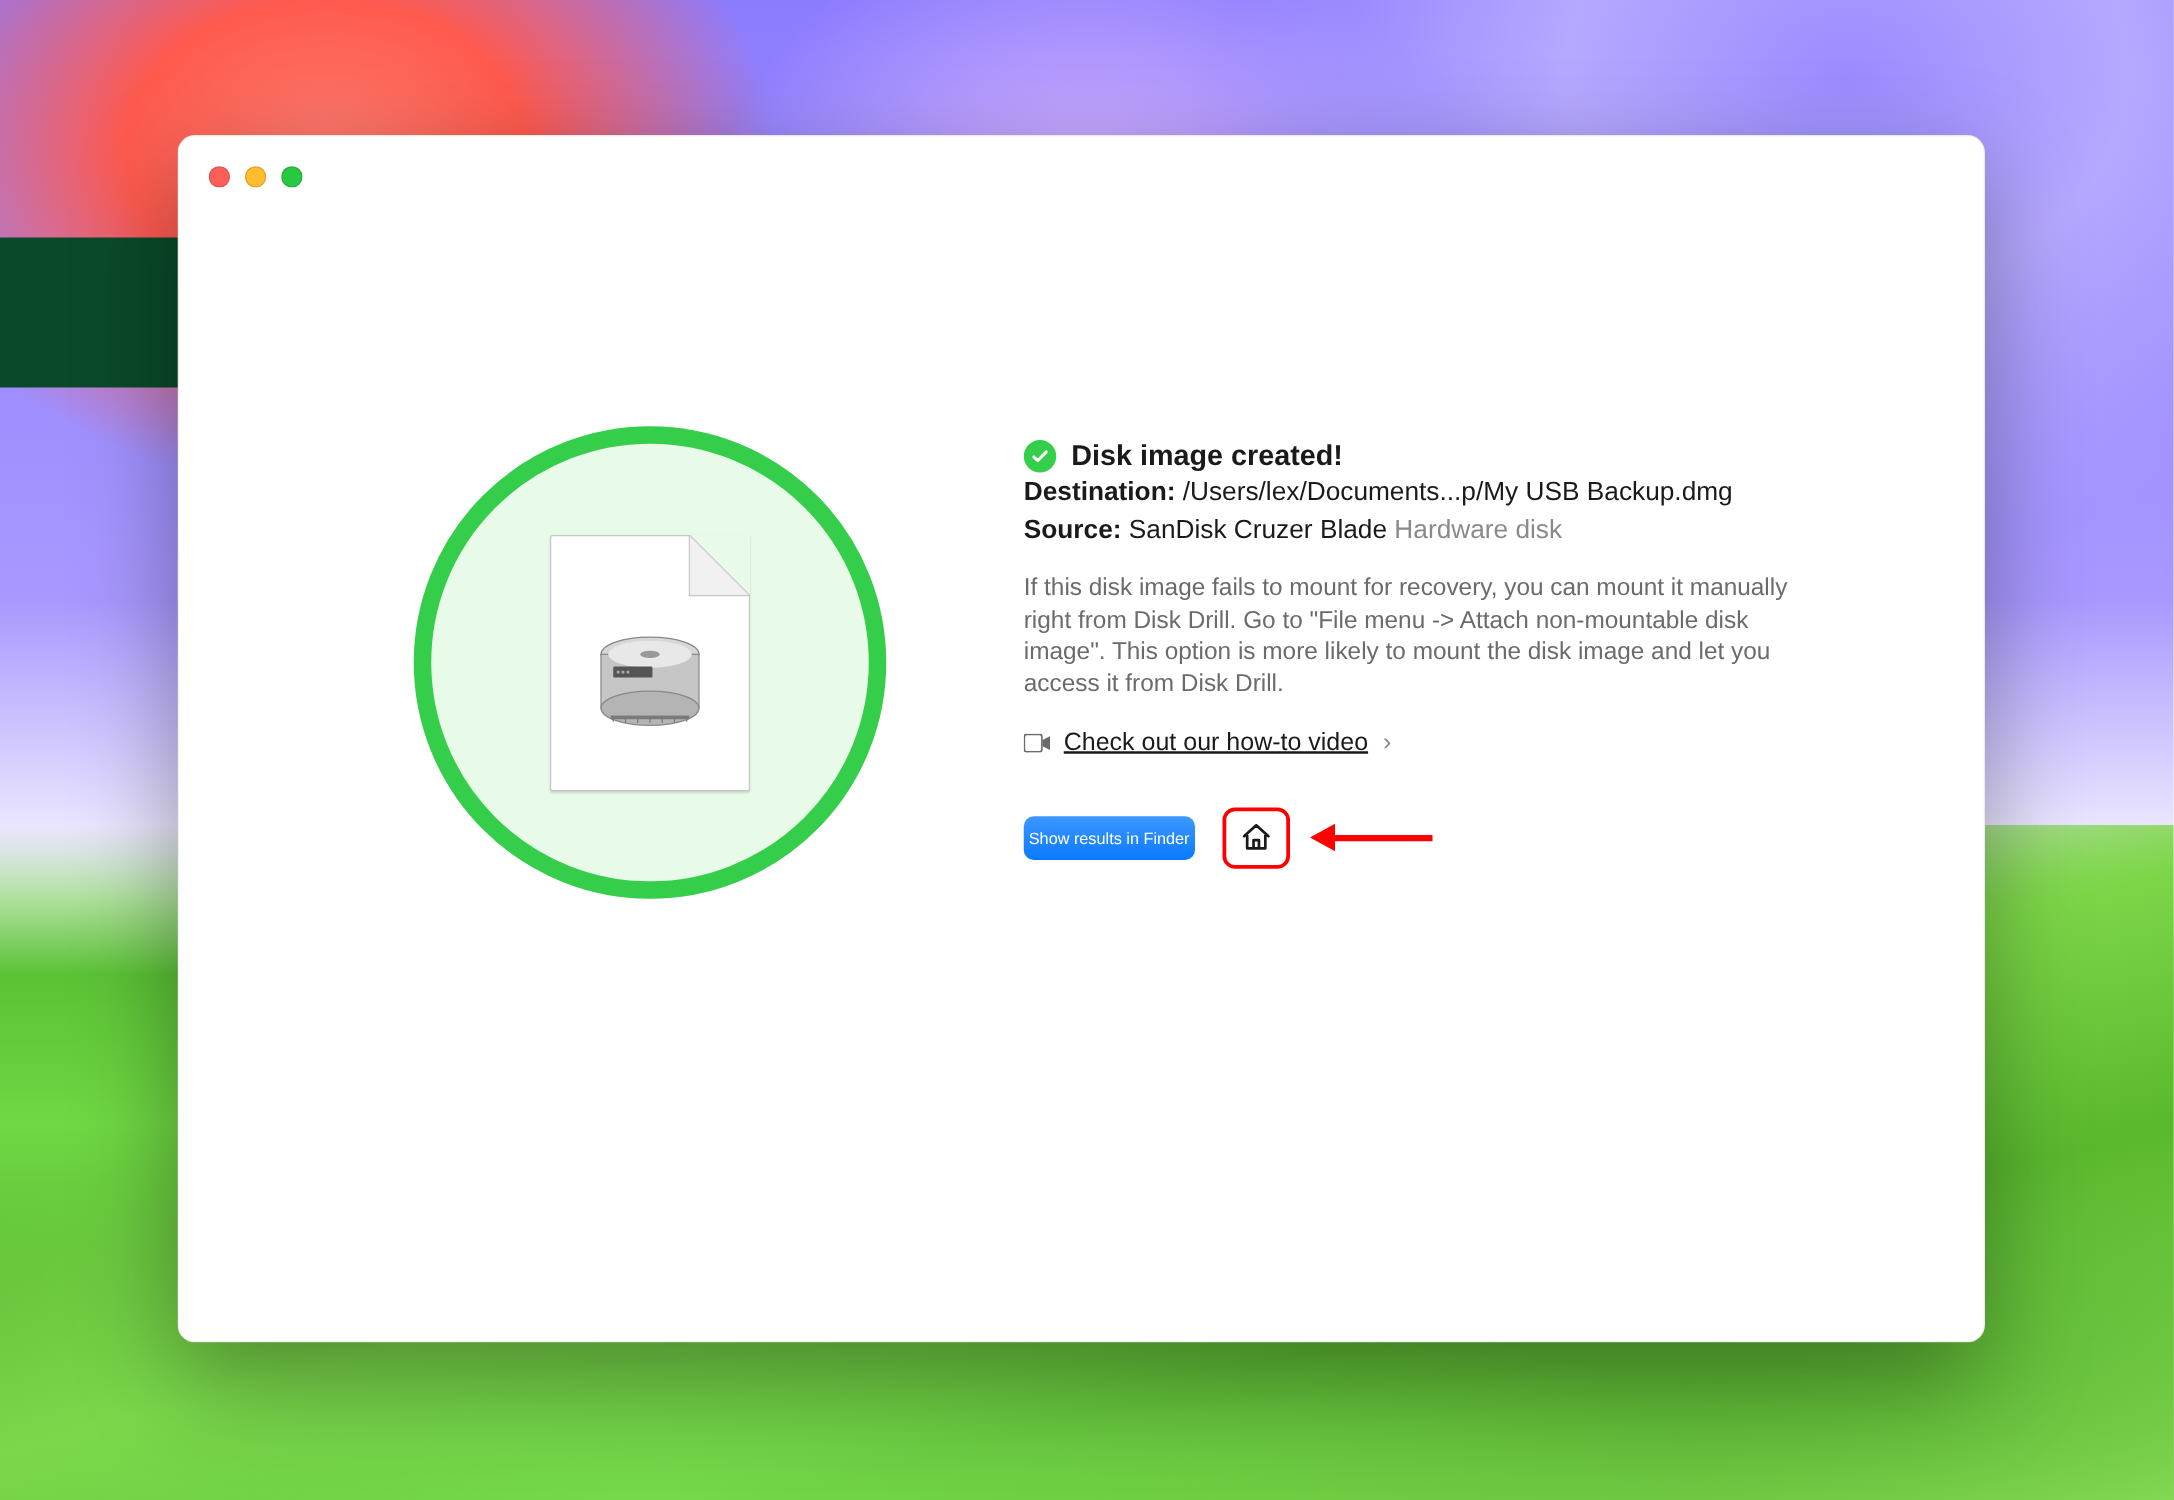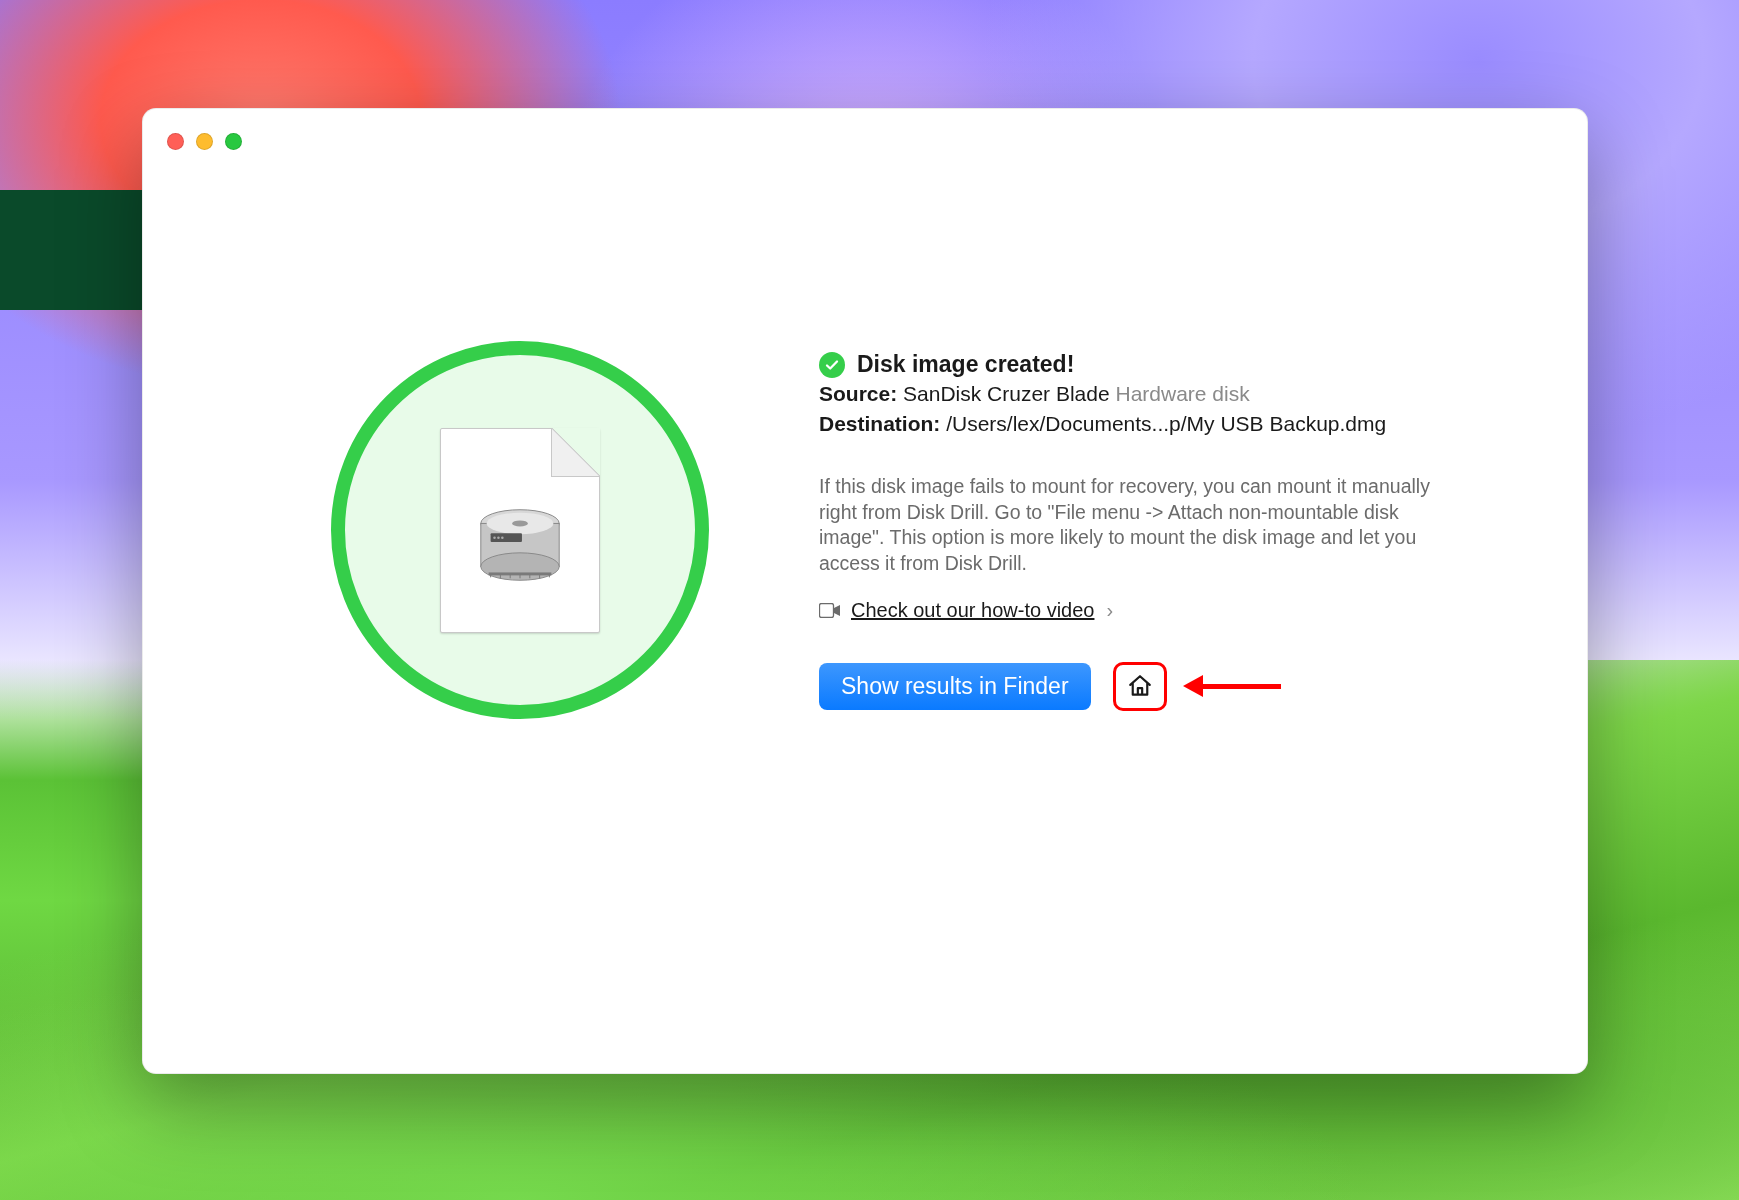--- a/index.html
+++ b/index.html
@@ -110,43 +110,43 @@
     }
     .check-badge svg { width: 16px; height: 16px; }
     .title-text { font-size: 23px; font-weight: 700; color: #1a1a1a; }
 
     .meta-line { font-size: 21px; margin-bottom: 6px; color: #1a1a1a; }
     .meta-line .label { font-weight: 700; }
     .meta-line .value { font-weight: 400; }
     .meta-line .dim { color: #8a8a8a; }
 
     .help-text {
-      margin-top: 38px;
+      margin-top: 22px;
       font-size: 19.5px;
       line-height: 1.32;
       color: #6b6b6b;
     }
 
     .video-row {
       margin-top: 22px;
       display: flex; align-items: center; gap: 10px;
       font-size: 20px;
     }
     .video-icon { width: 22px; height: 15px; flex-shrink: 0; }
     .video-link { color: #1a1a1a; text-decoration: underline; cursor: pointer; }
     .chev { color: #8a8a8a; margin-left: 2px; font-size: 20px; }
 
     .btn-row { margin-top: 40px; display: flex; align-items: center; gap: 22px; }
     .btn-primary {
       background: linear-gradient(#3d97fe, #0a7aff);
       color: #fff;
       border: none;
       border-radius: 8px;
-      padding: 10px 22px;
-      font-size: 23px;
+      padding: 10px 4px;
+      font-size: 13px;
       font-weight: 500;
       cursor: pointer;
     }
     .home-box {
       width: 54px; height: 49px;
       border: 3.5px solid #ff0000;
       border-radius: 10px;
       background: #fff;
       display: flex; align-items: center; justify-content: center;
       cursor: pointer;
@@ -204,30 +204,30 @@
       <div class="title-row">
         <div class="check-badge">
           <svg viewBox="0 0 16 16">
               <path d="M3 8.5 L6.2 11.5 L13 4.5" stroke="#fff" stroke-width="2.3" fill="none" stroke-linecap="round" stroke-linejoin="round"></path>
             </svg>
         </div>
         <span class="title-text">Disk image created!</span>
       </div>
 
       <div class="meta-line">
+        <span class="label">Destination:</span>
+        <span> </span>
+        <span class="value">/Users/lex/Documents...p/My USB Backup.dmg</span>
+      </div>
+      <div class="meta-line">
         <span class="label">Source:</span>
         <span> </span>
         <span class="value">SanDisk Cruzer Blade</span>
         <span> </span>
         <span class="dim">Hardware disk</span>
-      </div>
-      <div class="meta-line">
-        <span class="label">Destination:</span>
-        <span> </span>
-        <span class="value">/Users/lex/Documents...p/My USB Backup.dmg</span>
       </div>
 
       <div class="help-text">If this disk image fails to mount for recovery, you can mount it manually right from Disk Drill. Go to "File menu -&gt; Attach non-mountable disk image". This option is more likely to mount the disk image and let you access it from Disk Drill.</div>
 
       <div class="video-row">
         <svg class="video-icon" viewBox="0 0 22 15">
           <rect x="0.5" y="0.5" width="14" height="14" rx="2" fill="none" stroke="#6b6b6b" stroke-width="1.3"></rect>
           <path d="M15 5 L21 2 L21 13 L15 10 Z" fill="#6b6b6b"></path>
         </svg>
         <span class="video-link">Check out our how-to video</span>

